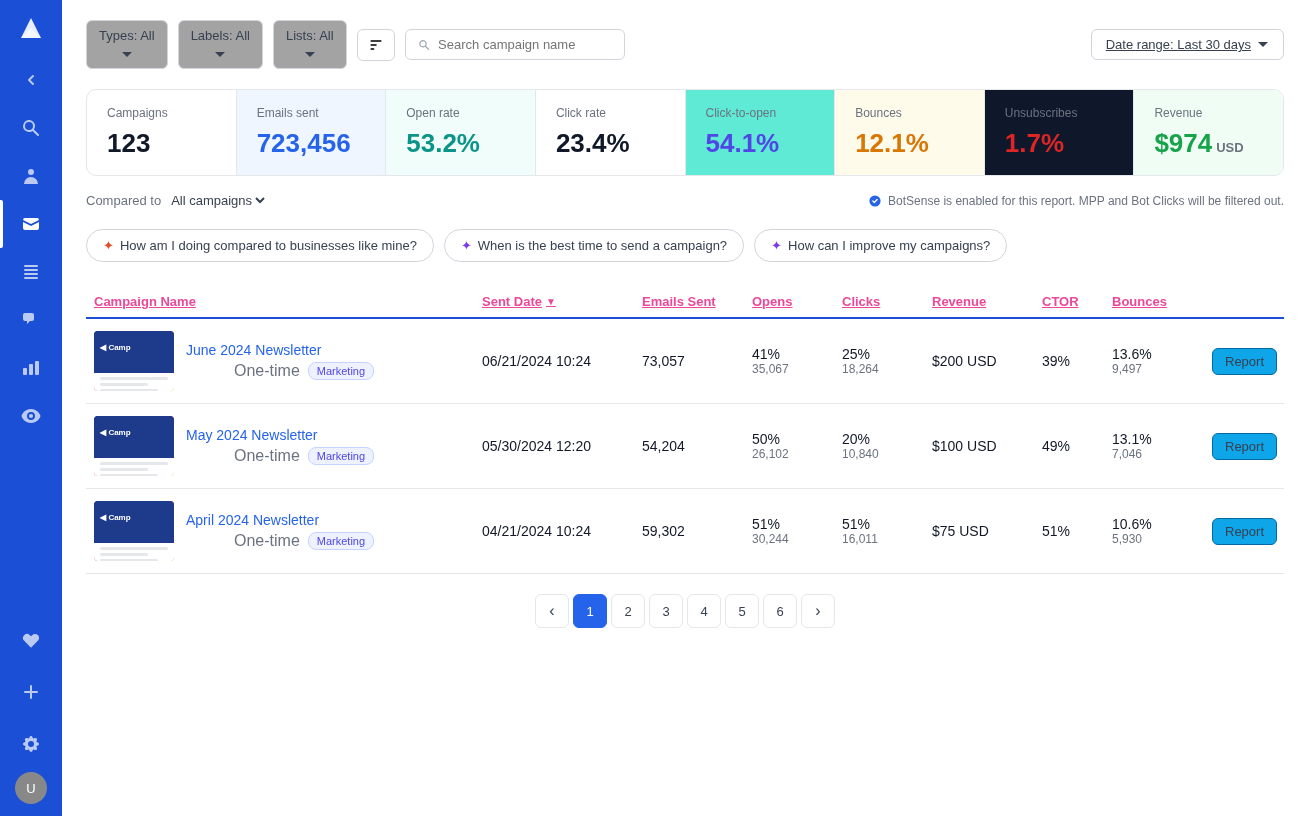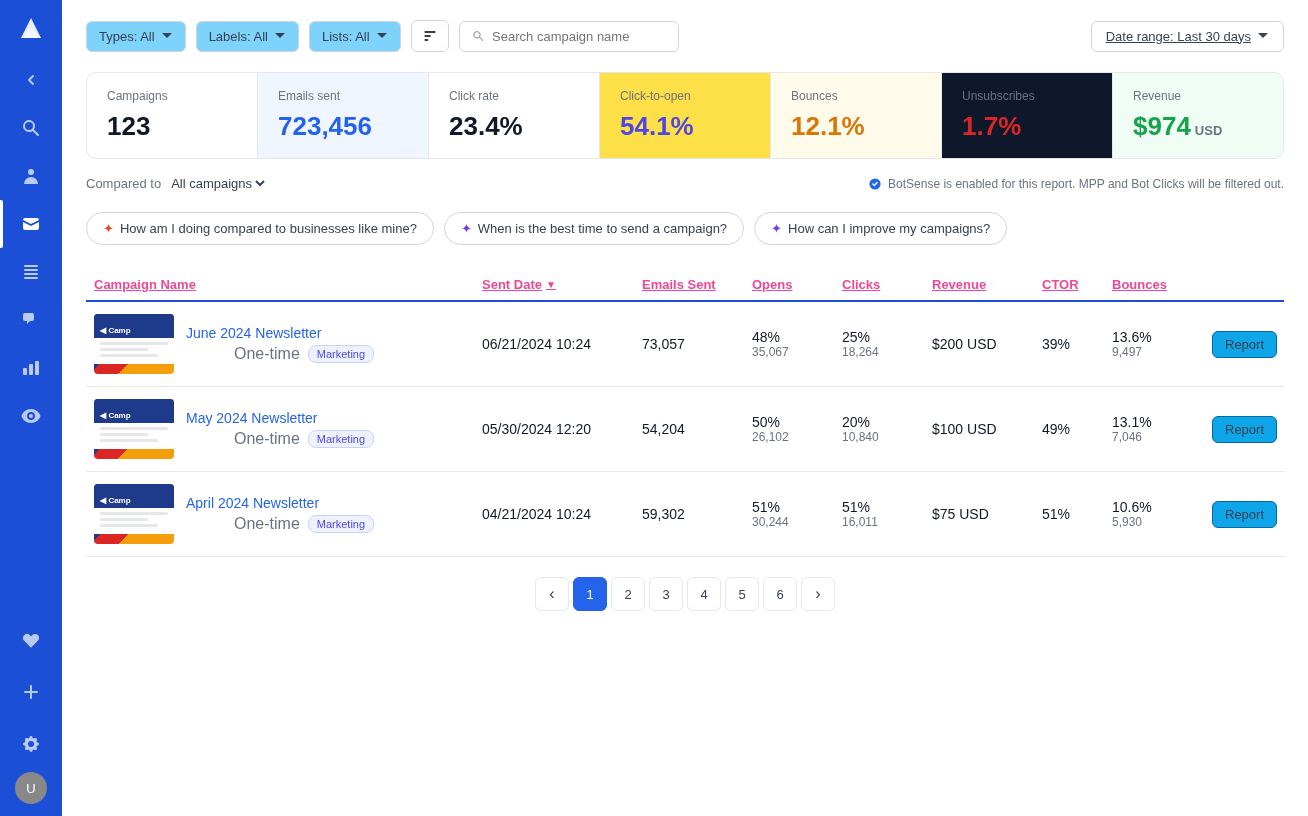--- a/index.html
+++ b/index.html
@@ -105,29 +105,30 @@
     
     .filters-row {
       display: flex;
       align-items: center;
       gap: 10px;
       margin-bottom: 20px;
       flex-wrap: wrap;
     }
     .filter-btn {
       border: 1px solid #d1d5db;
-      background: #7dd3fc;
+      background: #a3a3a3;
       padding: 7px 12px;
       border-radius: 6px;
       font-size: 13px;
       cursor: pointer;
       color: #374151;
       display: flex;
       align-items: center;
       gap: 6px;
+      flex-direction: column;
     }
     .filter-btn svg { width: 12px; height: 12px; }
     .icon-btn {
       border: 1px solid #d1d5db;
       background: #fff;
       padding: 7px 10px;
       border-radius: 6px;
       cursor: pointer;
       display: flex;
       align-items: center;
@@ -192,21 +193,21 @@
       color: #111827;
     }
     .stat-value.blue { color: #2563eb; }
     .stat-value.teal { color: #0d9488; }
     .stat-value.indigo { color: #4f46e5; }
     .stat-value.orange { color: #d97706; }
     .stat-value.red { color: #dc2626; }
     .stat-value.green { color: #16a34a; }
     .stat-card.bg-blue { background: #eff6ff; }
     .stat-card.bg-teal { background: #f0fdfa; }
-    .stat-card.bg-indigo { background: #fde047; }
+    .stat-card.bg-indigo { background: #5eead4; }
     .stat-card.bg-orange { background: #fffbeb; }
     .stat-card.bg-red { background: #0f172a; }
     .stat-card.bg-green { background: #f0fdf4; }
     .stat-value-sub { font-size: 13px; color: #6b7280; margin-left: 4px; }
 
     
     .compared-row {
       display: flex;
       align-items: center;
       justify-content: space-between;
@@ -285,21 +286,21 @@
     }
     .campaign-thumb {
       width: 80px;
       height: 60px;
       background: linear-gradient(135deg, #1e3a8a 0%, #1e3a8a 40%, #dc2626 40%, #dc2626 60%, #f59e0b 60%);
       border-radius: 4px;
       flex-shrink: 0;
       overflow: hidden;
       position: relative;
     }
-    .thumb-header { background: #1e3a8a; height: 30%; display: flex; align-items: flex-start; padding: 12px 6px; }
+    .thumb-header { background: #1e3a8a; height: 30%; display: flex; align-items: flex-end; padding: 21px 6px; }
     .thumb-logo { color: #fff; font-size: 8px; font-weight: bold; }
     .thumb-body { background: #fff; flex: 1; padding: 4px 6px; }
     .thumb-line { height: 3px; background: #e5e7eb; border-radius: 2px; margin-bottom: 3px; }
     .campaign-name { color: #2563eb; font-size: 14px; font-weight: 500; cursor: pointer; }
     .campaign-meta { display: flex; gap: 8px; align-items: center; margin-top: 4px; }
     .tag { font-size: 11px; color: #4f46e5; background: #eef2ff; padding: 2px 8px; border-radius: 8px; border: 1px solid #c7d2fe; }
     .campaign-type { font-size: 16px; color: #6b7280; margin-left: 48px; }
     .cell-main { font-size: 14px; color: #111827; }
     .cell-sub { font-size: 12px; color: #6b7280; }
     .cell-pct { font-size: 14px; color: #111827; }
@@ -456,20 +457,24 @@
 
     <div class="stats-row">
       <div class="stat-card">
         <div class="stat-label">Campaigns</div>
         <div class="stat-value">123</div>
       </div>
       <div class="stat-card bg-blue">
         <div class="stat-label">Emails sent</div>
         <div class="stat-value blue">723,456</div>
       </div>
+      <div class="stat-card bg-teal">
+        <div class="stat-label">Open rate</div>
+        <div class="stat-value teal">53.2%</div>
+      </div>
       <div class="stat-card">
         <div class="stat-label">Click rate</div>
         <div class="stat-value">23.4%</div>
       </div>
       <div class="stat-card bg-indigo">
         <div class="stat-label">Click-to-open</div>
         <div class="stat-value indigo">54.1%</div>
       </div>
       <div class="stat-card bg-orange">
         <div class="stat-label">Bounces</div>
@@ -553,21 +558,21 @@
             </div>
           </div>
         </div>
         <div>
             <div class="cell-main">06/21/2024 10:24</div>
           </div>
         <div>
             <div class="cell-main">73,057</div>
           </div>
         <div>
-          <div class="cell-pct">48%</div>
+          <div class="cell-pct">41%</div>
           <div class="cell-sub">35,067</div>
         </div>
         <div>
           <div class="cell-pct">25%</div>
           <div class="cell-sub">18,264</div>
         </div>
         <div>
             <div class="cell-main">$200 USD</div>
           </div>
         <div>

